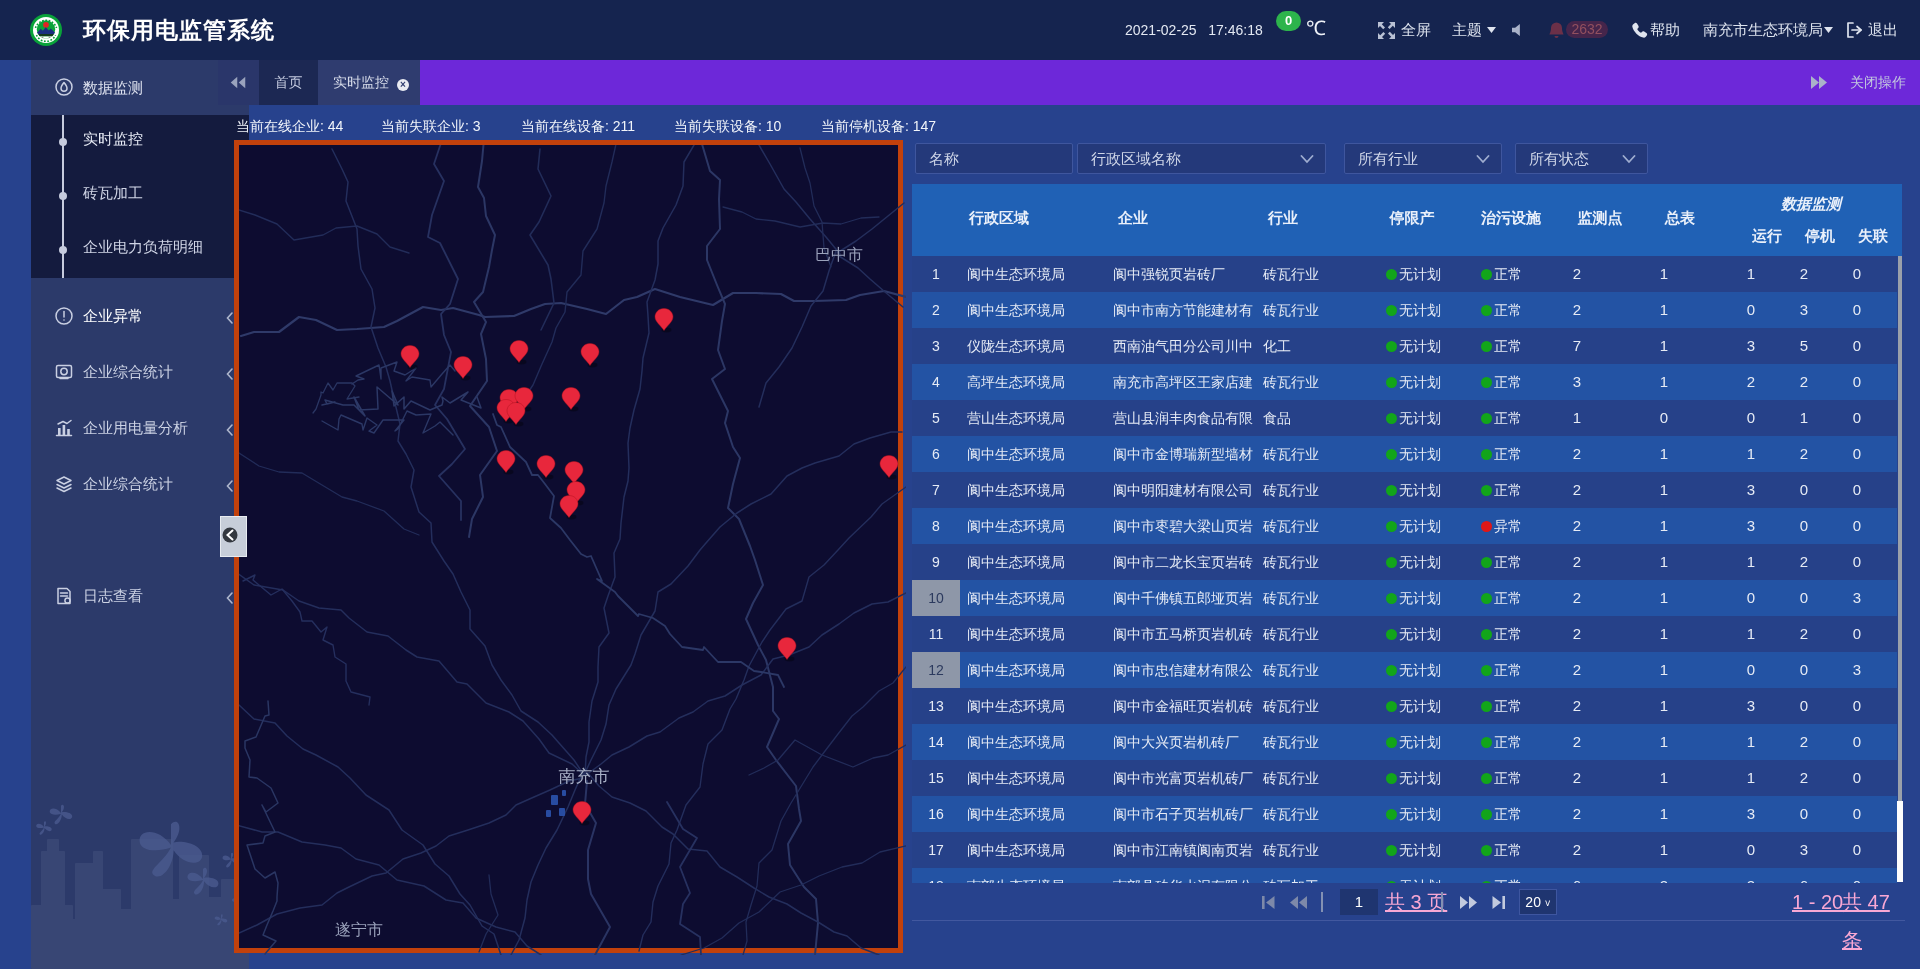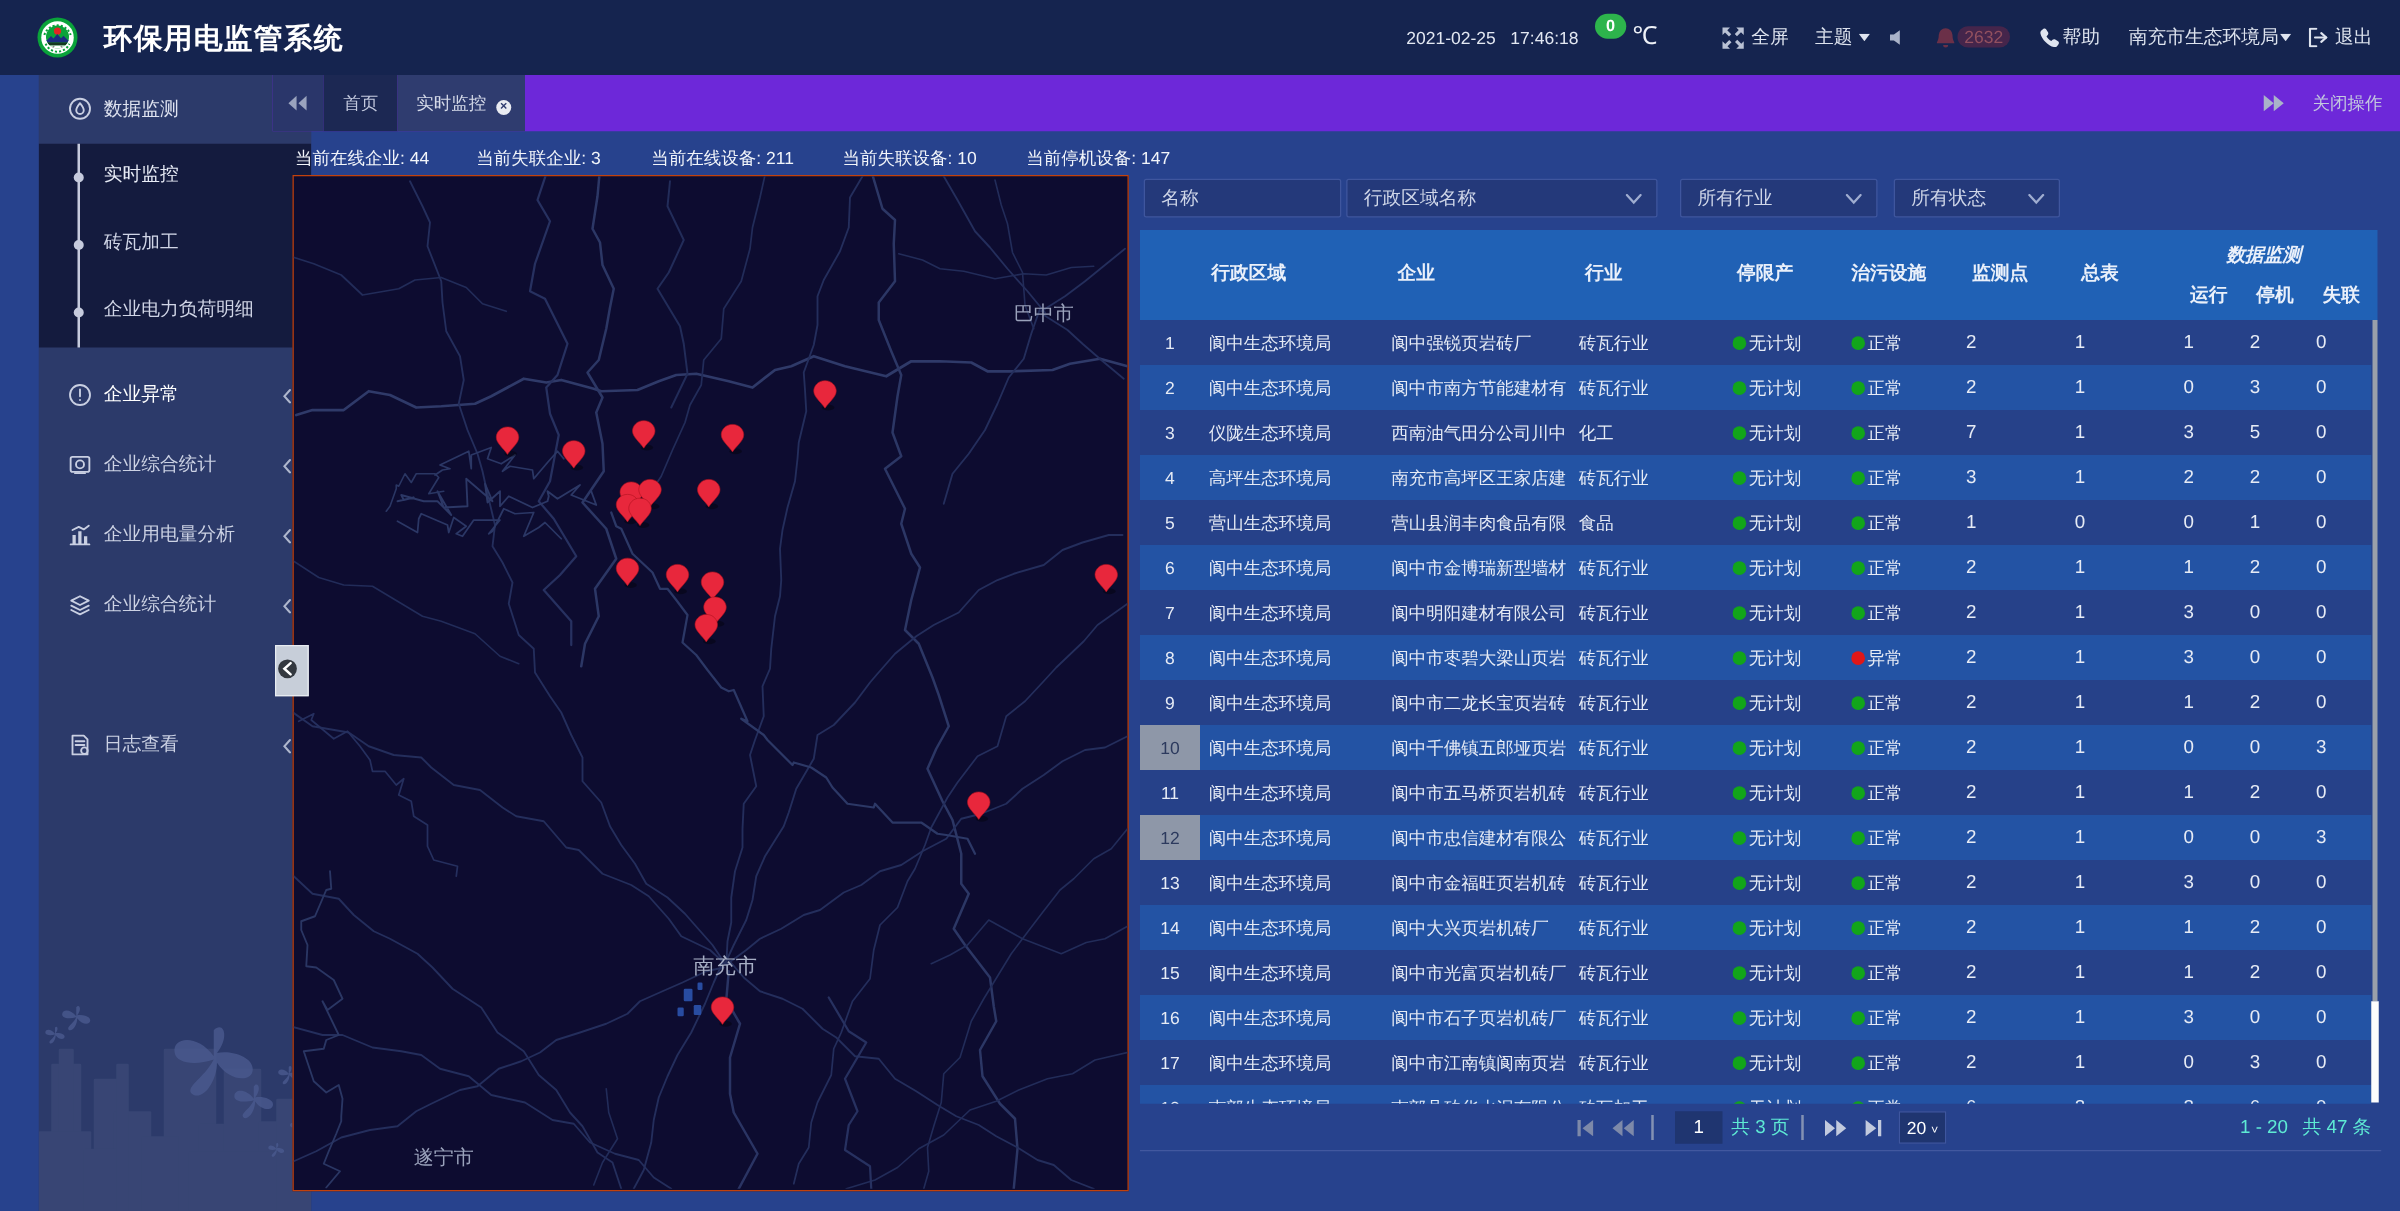--- a/index.html
+++ b/index.html
@@ -39,21 +39,21 @@
 .c10 { left:915px; width:60px; }
 .dot { display:inline-block; width:11px; height:11px; border-radius:50%; margin-right:2px;
   vertical-align:-1px; }
 .hlbl { position:absolute; transform:translateX(-50%); color:#eaf0fa; font-size:15px;
   font-weight:bold; white-space:nowrap; }
 .fbox { position:absolute; top:143px; height:31px; background:#24397a; border:1px solid #3f569e;
   border-radius:2px; color:#cfd6e8; font-size:15px; line-height:29px; }
 .fbox .ph { padding-left:13px; }
 .fchev { position:absolute; top:11px; right:11px; }
 .fchev svg { display:block; }
-.ptxt { color:#5eead4; font-size:15px; }
+.ptxt { color:#f9a8d4; font-size:20px;text-decoration:underline; }
 .pgi { position:absolute; top:0; height:38px; display:flex; align-items:center; }
 </style>
 </head>
 <body>
 
 <div id="header">
   <div class="abs" style="left:29px;top:13px">
       <svg width="34" height="34" viewBox="0 0 34 34">
         <defs>
           <clipPath id="lc">
@@ -267,21 +267,21 @@
 </div>
 
 <div class="abs" style="left:218px;top:105px;width:1702px;height:35px;color:#f2f5fa;font-size:14px">
   <span class="abs" style="left:18px;top:13px">当前在线企业: 44</span>
   <span class="abs" style="left:163px;top:13px">当前失联企业: 3</span>
   <span class="abs" style="left:303px;top:13px">当前在线设备: 211</span>
   <span class="abs" style="left:456px;top:13px">当前失联设备: 10</span>
   <span class="abs" style="left:603px;top:13px">当前停机设备: 147</span>
 </div>
 
-<div class="abs" style="left:234px;top:140px;width:669px;height:813px;border:1px solid #c2410c;background:#0d0c30">
+<div class="abs" style="left:234px;top:140px;width:669px;height:813px;border:5px solid #c2410c;background:#0d0c30">
   <svg width="667" height="810" viewBox="0 0 667 810" style="display:block">
       <path d="M2,191L15,187L40,187L60,172L77,175L98,185L118,184L145,182L158,176L184,162L202,165L214,163L240,170L246,172L275,171L292,164L306,159L322,158L348,164L367,169L385,155L398,152L416,144L441,152L474,160L494,148L517,148L542,149L555,156L575,156L607,155L621,150L645,146L667,152" fill="none" stroke="#2f3a69" stroke-width="2.2" stroke-linejoin="round" stroke-linecap="round"></path>
       <path d="M245,-6L243,16L239,42L245,53L247,71L256,90L253,105L250,122L244,147L235,157L247,177L242,189L247,214L248,236L231,261L250,282L258,306L241,330L244,352L233,374L230,392" fill="none" stroke="#2c3765" stroke-width="2.0" stroke-linejoin="round" stroke-linecap="round"></path>
       <path d="M463,-1L471,26L481,35L480,54L481,84L468,101L468,115L478,140L486,159L483,176L479,205L486,224L473,234L489,266L486,278L494,302L501,313L494,339L489,363L500,374L511,401L516,415L524,440L514,458L507,474L519,500L527,515L534,542L534,566L540,574L528,602L537,615L557,641L560,664L562,676L549,699L551,720L565,742L577,754L579,778L576,810" fill="none" stroke="#2c3765" stroke-width="2.0" stroke-linejoin="round" stroke-linecap="round"></path>
       <path d="M203,-5L195,19L205,36L193,70L189,92L201,98L219,134L211,159L202,169L205,190L212,207L205,244L196,260L208,274L226,304L213,319L200,331L222,356L222,375" fill="none" stroke="#273160" stroke-width="1.8" stroke-linejoin="round" stroke-linecap="round"></path>
       <path d="M301,4L299,24L312,51L300,77L291,90L309,120L312,134L315,158L302,185" fill="none" stroke="#222c59" stroke-width="1.6" stroke-linejoin="round" stroke-linecap="round"></path>
       <path d="M346,631L347,612L350,597L350,577L353,556L359,537L359,522L360,502L370,488L365,463L369,451L376,432L375,408L381,394L382,378L385,352L389,336L390,323L389,298L391,283L395,265L401,244L403,226L404,213L410,188L409,171L408,157L416,135L419,119L419,96L424,83L437,60L444,41L445,17L455,0" fill="none" stroke="#242e5c" stroke-width="1.5" stroke-linejoin="round" stroke-linecap="round"></path>
       <path d="M93,4L103,24L109,37L107,56L118,84L119,101L122,124L133,144L136,163L132,182L139,203L147,222L151,236L155,254L161,279L159,296L167,309L175,325L172,342L180,367L192,378L193,397L205,416L214,429L222,447L231,465L231,484L246,501L253,520L262,535L273,550L282,566L299,577L313,590L320,598L335,615L345,630" fill="none" stroke="#242e5c" stroke-width="1.5" stroke-linejoin="round" stroke-linecap="round"></path>
       <path d="M344,633L330,636L311,645L295,652L277,660L267,670L250,678L229,685L210,691L197,701L182,708L164,714L147,728L133,731L110,742L98,748L83,760L61,763L38,769L18,780L0,788" fill="none" stroke="#242e5c" stroke-width="1.5" stroke-linejoin="round" stroke-linecap="round"></path>
       <path d="M348,627L360,641L373,652L391,658L407,666L423,682L434,689L449,704L468,706L481,722L498,732L515,743L530,752L548,759L562,768L579,777L595,787L608,791L622,803L640,810" fill="none" stroke="#242e5c" stroke-width="1.5" stroke-linejoin="round" stroke-linecap="round"></path>

